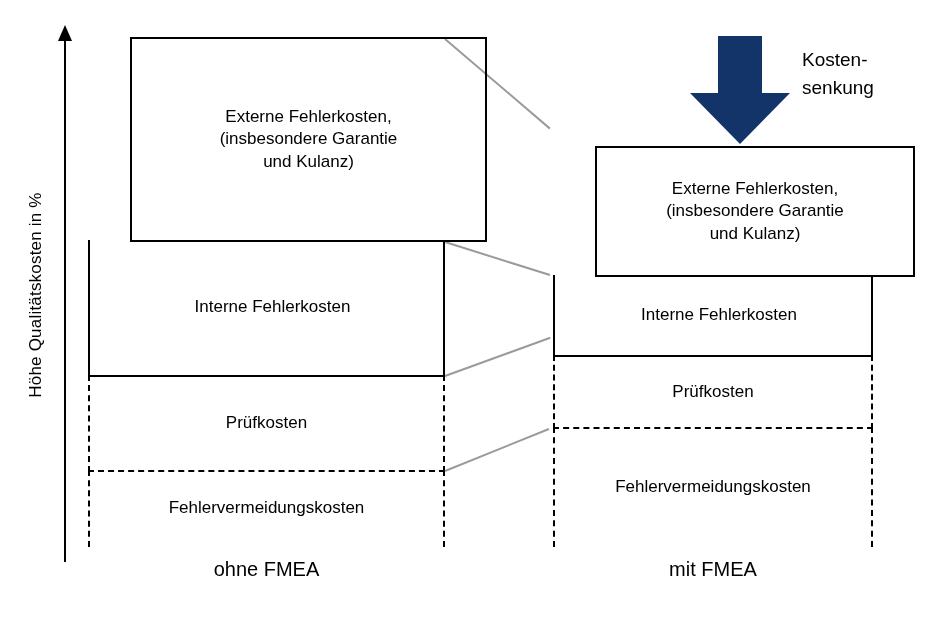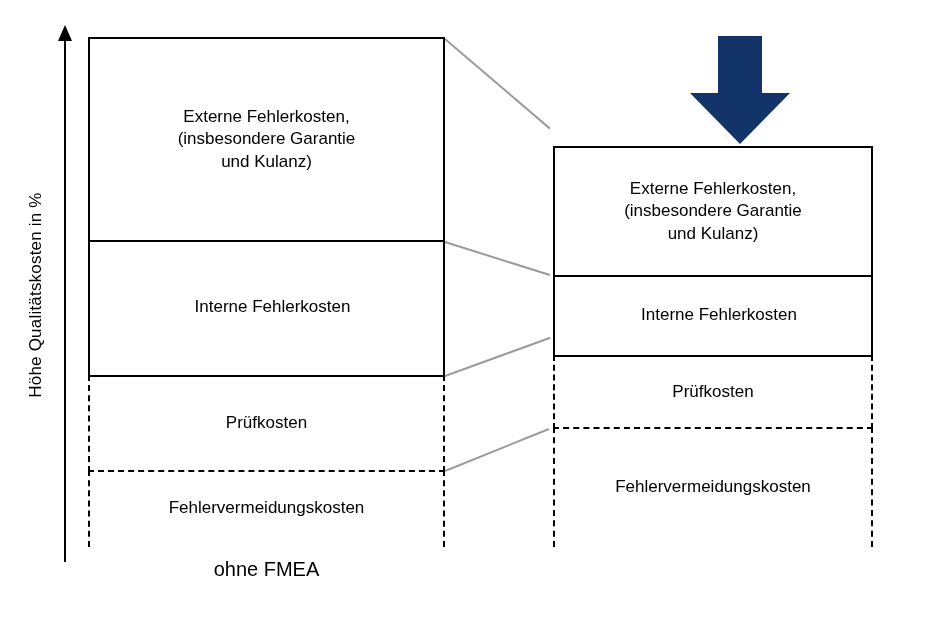--- a/index.html
+++ b/index.html
@@ -43,21 +43,21 @@
     position:absolute;
     box-sizing:border-box;
     display:flex;
     align-items:center;
     justify-content:center;
     text-align:center;
     font-size:17px;
     line-height:1.32;
     color:#000;
   }
-  .solid{border:2px solid #000;}
+  .solid{border:2px solid #000;margin-left:42px;}
   .solid-nt{border:2px solid #000;border-top:none;padding-left:12px;}
   .dashed{border:2px dashed #000;}
   .dashed-ntb{border-left:2px dashed #000;border-right:2px dashed #000;text-align:right;}
 
   
   .connector{
     position:absolute;
     height:2px;
     background:#9a9a9a;
     transform-origin:0 50%;
@@ -100,20 +100,22 @@
 
   <div class="connector" style="left:445px;top:38px;width:138px;transform:rotate(40.5deg);"></div>
   <div class="connector" style="left:445px;top:241px;width:110px;transform:rotate(17.5deg);"></div>
   <div class="connector" style="left:445px;top:375px;width:112px;transform:rotate(-20deg);"></div>
   <div class="connector" style="left:445px;top:470px;width:112px;transform:rotate(-22deg);"></div>
 
   <div class="arrow-wrap">
     <div class="arrow-shaft"></div>
     <div class="arrow-head"></div>
   </div>
+  <div class="arrow-caption">Kosten-
+senkung</div>
 
   <div class="cell solid" style="left:88px;top:37px;width:357px;height:205px;">
     <span style="white-space:pre-line;">Externe Fehlerkosten,
 (insbesondere Garantie
 und Kulanz)</span>
   </div>
 
   <div class="cell solid-nt" style="left:88px;top:240px;width:357px;height:137px;">
     <span>Interne Fehlerkosten</span>
   </div>
@@ -139,14 +141,15 @@
   </div>
 
   <div class="cell dashed" style="left:553px;top:355px;width:320px;height:74px;">
     <span>Prüfkosten</span>
   </div>
 
   <div class="cell dashed-ntb" style="left:553px;top:427px;width:320px;height:120px;">
     <span>Fehlervermeidungskosten</span>
   </div>
 
+  <div class="col-caption" style="left:553px;top:558px;width:320px;">mit FMEA</div>
 
 </div>
 
 </body></html>

